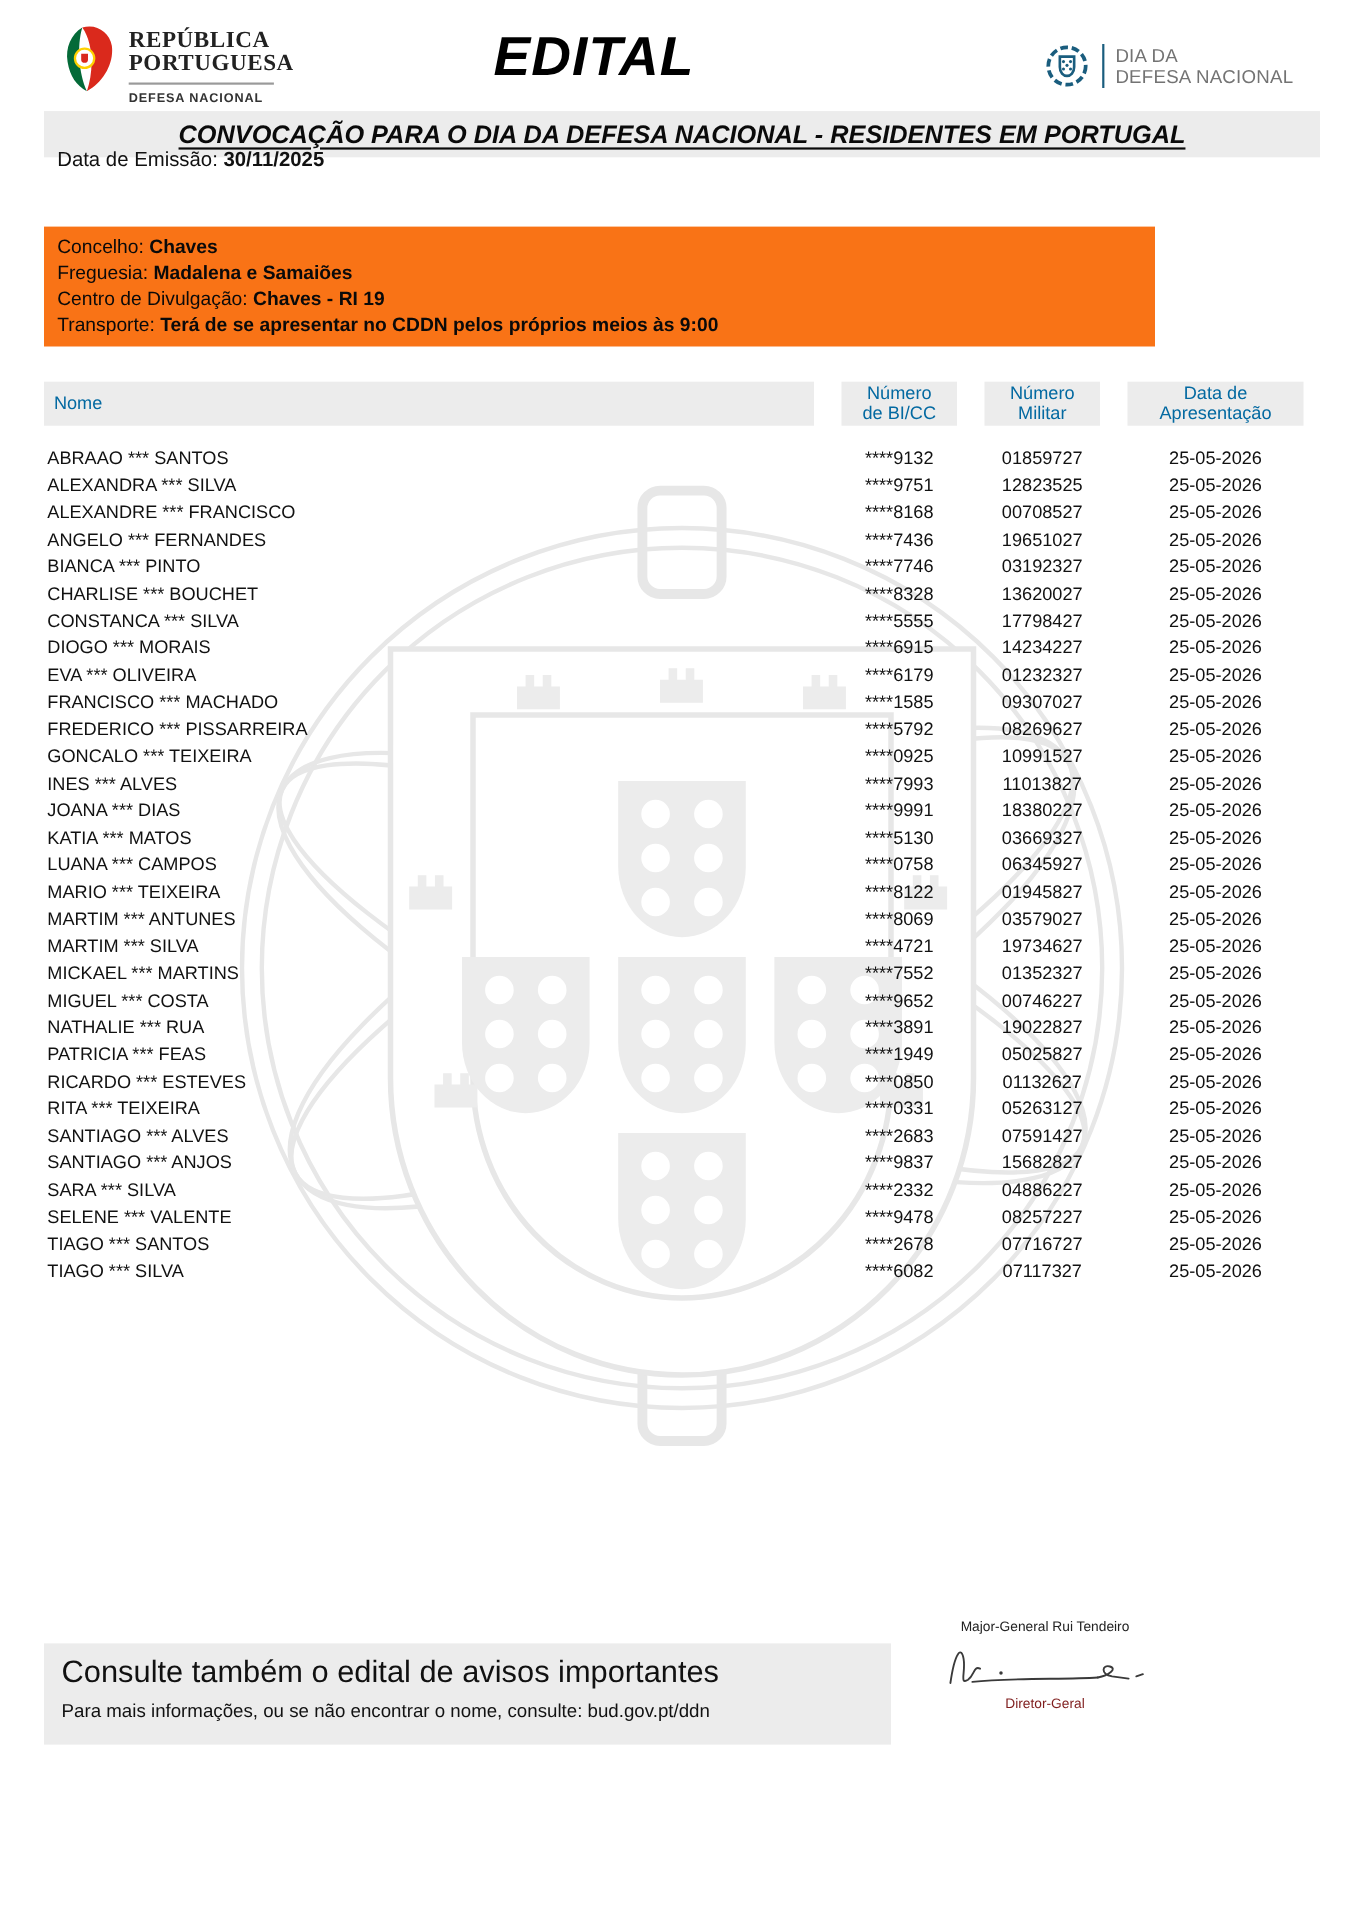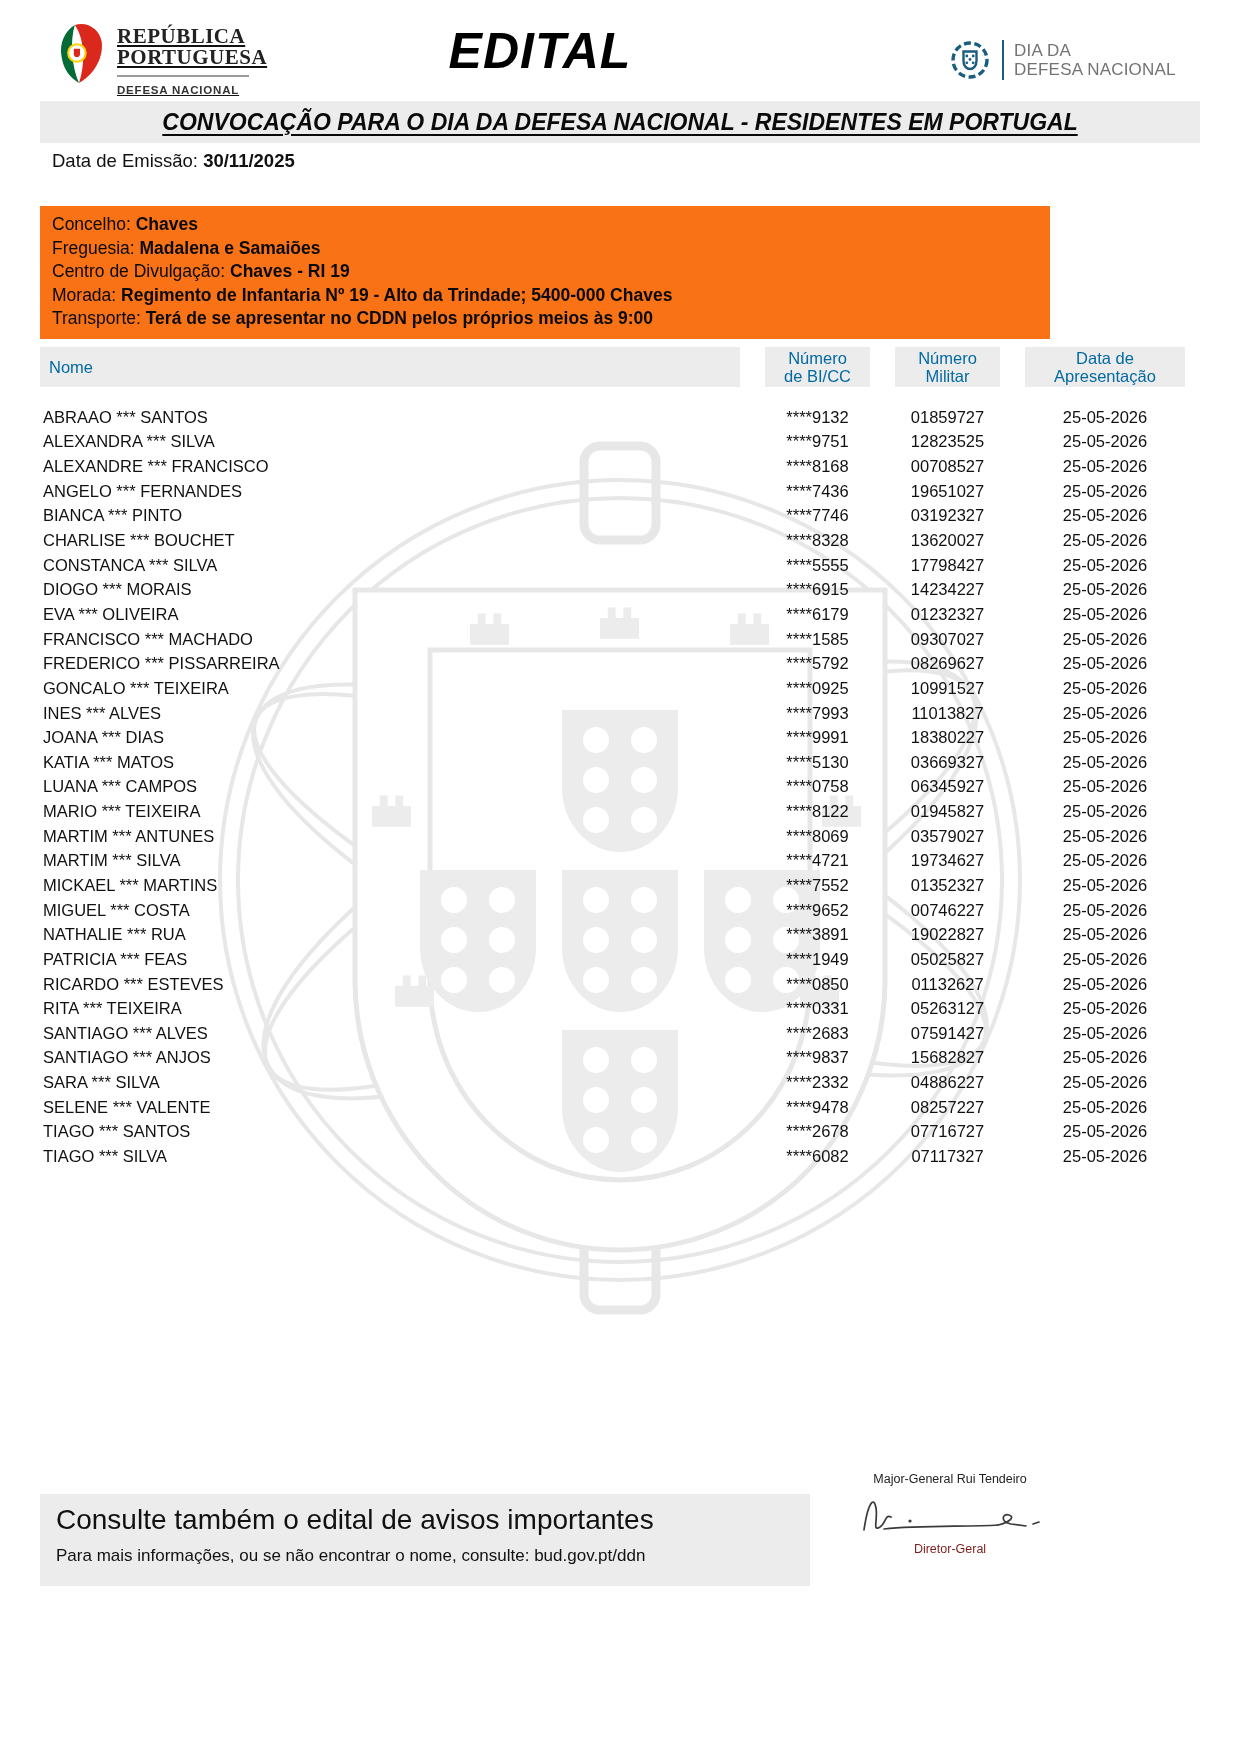--- a/index.html
+++ b/index.html
@@ -5,21 +5,21 @@
   * { margin:0; padding:0; box-sizing:border-box; }
   html,body { background:#fff; }
   .page {
     position:relative; width:1240px; height:1755px; margin:0 auto;
     background:#fff; overflow:hidden;
     font-family:"Liberation Sans", sans-serif; color:#111;
   }
   
   .watermark { position:absolute; left:0; top:0; z-index:0; }
   
-  .hdr-left { position:absolute; left:55px; top:22px; display:flex; z-index:2;text-decoration:underline; }
+  .hdr-left { position:absolute; left:55px; top:22px; display:flex; z-index:2; }
   .flag { width:50px; height:64px; margin-right:12px; }
   .hdr-left-text { padding-top:4px; }
   .rep-line { font-family:"Liberation Serif", serif; font-weight:bold; font-size:21px; line-height:21px; color:#222; letter-spacing:0.5px; }
   .hdr-rule { width:132px; height:2px; background:#9a9a9a; margin:7px 0 7px 0; }
   .hdr-sub { font-size:11.5px; font-weight:bold; color:#333; letter-spacing:0.8px; }
   .page-title {
     position:absolute; left:540px; top:22px; transform:translateX(-50%);
     font-size:50px; font-weight:bold; font-style:italic; letter-spacing:1px; color:#000; z-index:2;
   }
   .hdr-right { position:absolute; left:950px; top:40px; display:flex; align-items:center; z-index:2; }
@@ -29,21 +29,21 @@
   
   .banner {
     position:absolute; left:40px; top:101px; width:1160px; height:42px;
     background:#ececec; display:flex; align-items:center; justify-content:center; z-index:2;
   }
   .banner-title {
     font-size:23px; font-weight:bold; font-style:italic; color:#0a0a0a;
     text-decoration:underline; text-underline-offset:4px; text-decoration-thickness:2px;
   }
   
-  .emission { position:absolute; left:52px; top:150px; font-size:18.5px; z-index:2; }
+  .emission { position:absolute; left:52px; top:134px; font-size:18.5px; z-index:2; }
   .emission b { font-weight:bold; }
   
   .info-block {
     position:absolute; left:40px; top:206px; width:1010px; background:#f97316;
     padding:7px 12px 8px 12px; z-index:2;
   }
   .info-line { font-size:17.5px; line-height:23.5px; color:#0a0a0a; }
   .info-line b { font-weight:bold; }
   
   .roster { position:absolute; left:40px; top:347px; width:1145px; z-index:2; }
@@ -216,21 +216,20 @@
 
   <div class="emission">
     <span>Data de Emissão:</span>
     <b>30/11/2025</b>
   </div>
 
   <div class="info-block">
       <div class="info-line"><span>Concelho: </span><b>Chaves</b></div>
       <div class="info-line"><span>Freguesia: </span><b>Madalena e Samaiões</b></div>
       <div class="info-line"><span>Centro de Divulgação: </span><b>Chaves - RI 19</b></div>
-      <div class="info-line"><span>Morada: </span><b>Regimento de Infantaria Nº 19 - Alto da Trindade; 5400-000 Chaves</b></div>
       <div class="info-line"><span>Transporte: </span><b>Terá de se apresentar no CDDN pelos próprios meios às 9:00</b></div>
     </div>
 
   <div class="roster">
     <div class="roster-grid roster-header">
         <div>
           <span>Nome</span>
         </div>
         <div>
           <span>Número</span>

